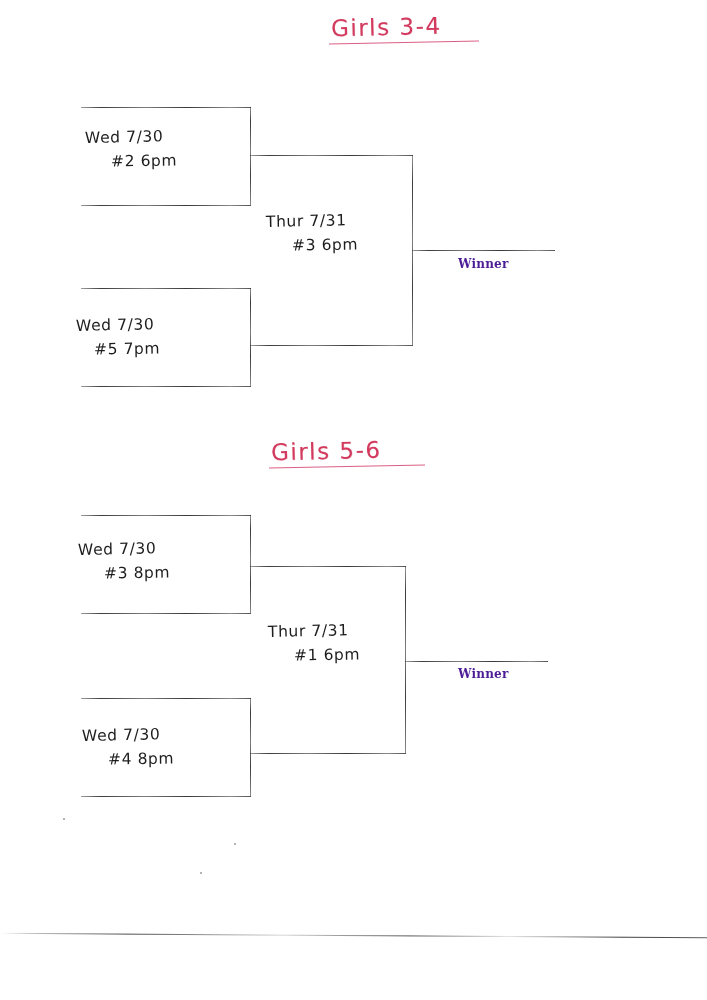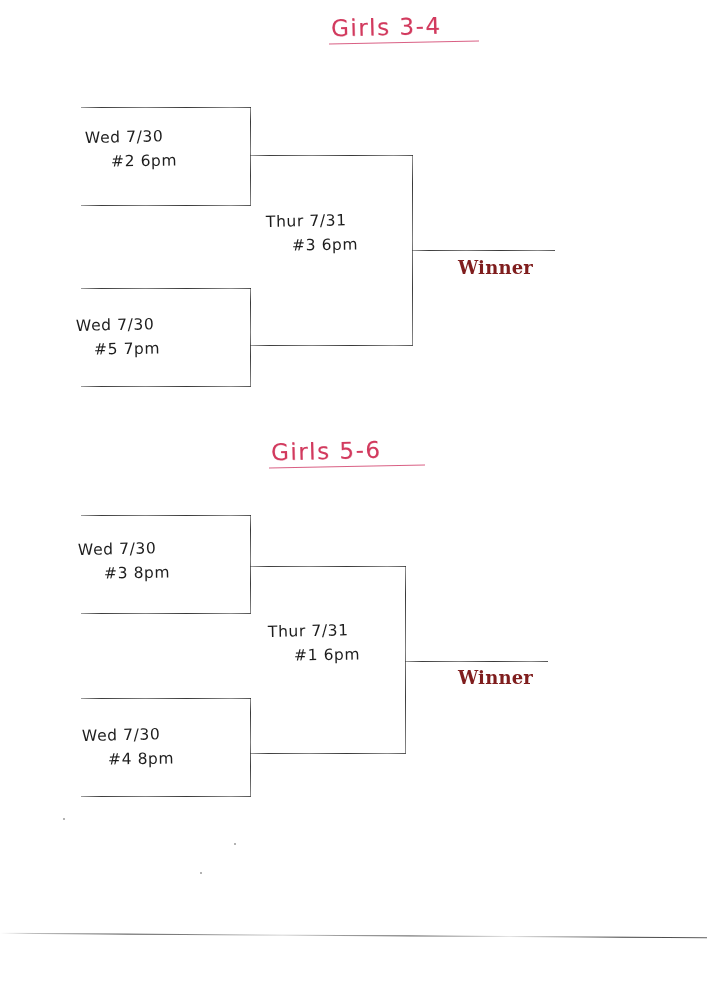--- a/index.html
+++ b/index.html
@@ -84,22 +84,22 @@
     transform: rotate(-1deg);
   }
   .game-text .line2.indent { margin-left: 26px; }
   .game-text .line2.indent-sm { margin-left: 18px; }
 
   
   .winner-label {
     position: absolute;
     font-family: "DejaVu Serif", serif;
     font-weight: bold;
-    font-size: 18px;
-    color: #7f1d1d;
+    font-size: 12px;
+    color: #4c1d95;
     letter-spacing: 0.2px;
     white-space: nowrap;
   }
 
   
   .scan-edge {
     position: absolute;
     height: 1px;
     background: linear-gradient(to right,
       rgba(255,255,255,0) 0%,

